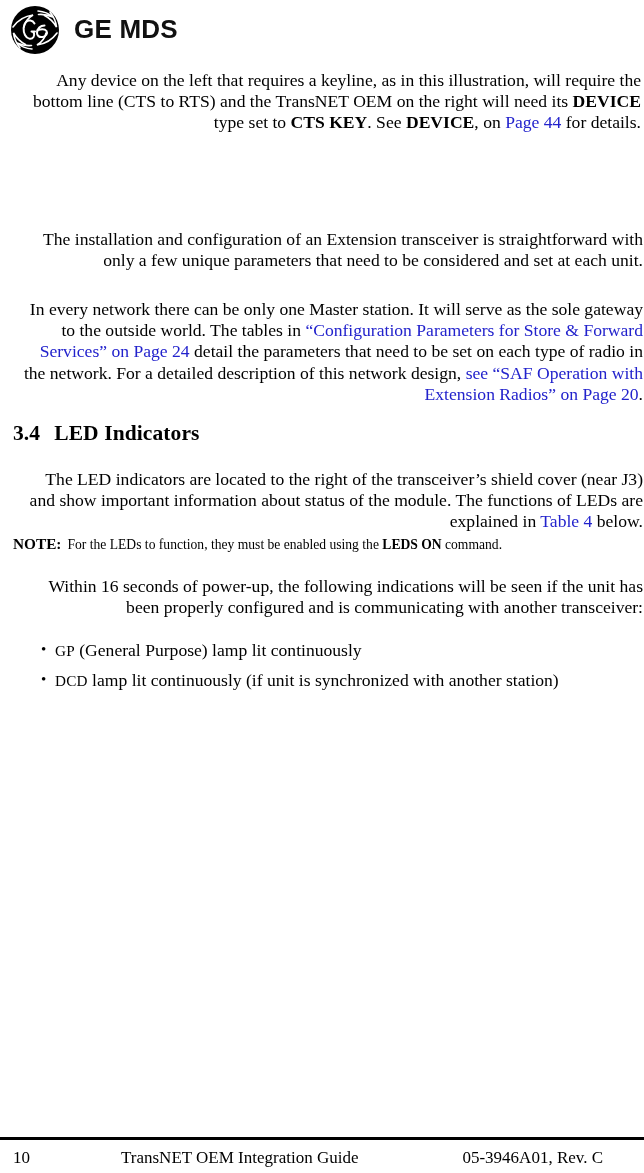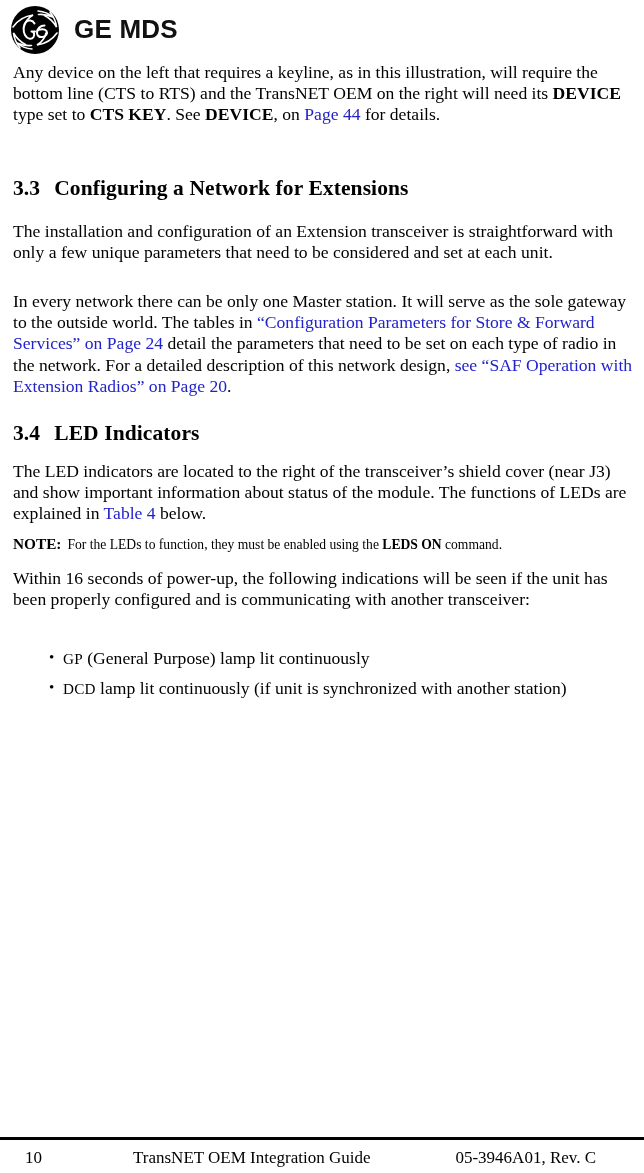--- a/index.html
+++ b/index.html
@@ -46,24 +46,24 @@
     font-family: "Liberation Sans", sans-serif;
     font-weight: 700;
     font-size: 26px;
     letter-spacing: 0.2px;
     color: #111111;
     line-height: 1;
     padding-bottom: 2px;
   }
 
   p.para {
-    margin: 0;
+    margin: 8px;
     font-size: 17.6px;
     line-height: 21.2px;
-    text-align: left;
+    text-align: right;
     color: #000;
   }
 
   .lead-para {
     position: absolute;
     left: 13px;
     top: 62px;
     width: 620px;
   }
 
@@ -100,21 +100,21 @@
   .note-gap { display: inline-block; width: 6px; }
   .cmd-bold { font-weight: bold; }
 
   .sec34-p2 { position: absolute; left: 13px; top: 568px; width: 622px; }
 
   ul.bullets {
     position: absolute;
     left: 13px;
     top: 640px;
     width: 622px;
-    margin: 8px;
+    margin: 0;
     padding: 0;
     list-style: none;
   }
   ul.bullets li {
     position: relative;
     padding-left: 42px;
     font-size: 17.6px;
     line-height: 21px;
     margin-bottom: 9px;
   }
@@ -137,26 +137,27 @@
   .footer-rule {
     position: absolute;
     left: 0px;
     top: 1137px;
     width: 644px;
     height: 3px;
     background: #000000;
   }
   .footer {
     position: absolute;
-    left: 12px;
+    left: 0;
     top: 1146px;
     width: 596px;
     height: 27px;
     font-size: 17px;
     line-height: 24px;
+    padding-left: 19px;
   }
   .footer .pg-num {
     position: absolute;
     left: 13px;
     top: 0;
   }
   .footer .doc-title {
     position: absolute;
     left: 89px;
     top: 0;
@@ -192,21 +193,20 @@
 
           <path d="M56 50 C62 48, 70 48, 73 52 C76 57, 72 63, 65 64 C58 65, 54 61, 54 56 C54 47, 61 41, 69 41"></path>
         </g>
       </svg>
     </div>
     <div class="ge-wordmark">GE MDS</div>
   </div>
 
   <p class="para lead-para"><span>Any device on the left that requires a keyline, as in this illustration, will require the bottom line (CTS to RTS) and the TransNET OEM on the right will need its </span><b>DEVICE</b><span> type set to </span><b>CTS KEY</b><span>. See </span><b>DEVICE</b><span>, on </span><a class="xref" href="#" style="text-decoration:none">Page 44</a><span> for details.</span></p>
 
-  <h2 class="section-head sec33-head"><span class="num">3.3</span><span>Configuring a Network for Extensions</span></h2>
 
   <p class="para sec33-p1">The installation and configuration of an Extension transceiver is straightforward with only a few unique parameters that need to be considered and set at each unit.</p>
 
   <p class="para sec33-p2"><span>In every network there can be only one Master station. It will serve as the sole gateway to the outside world. The tables in </span><a class="xref" href="#" style="text-decoration:none">“Configuration Parameters for Store &amp; Forward Services” on Page 24</a><span> detail the parameters that need to be set on each type of radio in the network. For a detailed description of this network design, </span><a class="xref" href="#" style="text-decoration:none">see “SAF Operation with Extension Radios” on Page 20</a><span>.</span></p>
 
   <h2 class="section-head sec34-head"><span class="num">3.4</span><span>LED Indicators</span></h2>
 
   <p class="para sec34-p1"><span>The LED indicators are located to the right of the transceiver’s shield cover (near J3) and show important information about status of the module. The functions of LEDs are explained in </span><a class="xref" href="#" style="text-decoration:none">Table 4</a><span> below.</span></p>
 
   <div class="note-line"><span class="note-label">NOTE:</span><span class="note-gap"></span><span>For the LEDs to function, they must be enabled using the </span><span class="cmd-bold">LEDS ON</span><span> command.</span></div>

